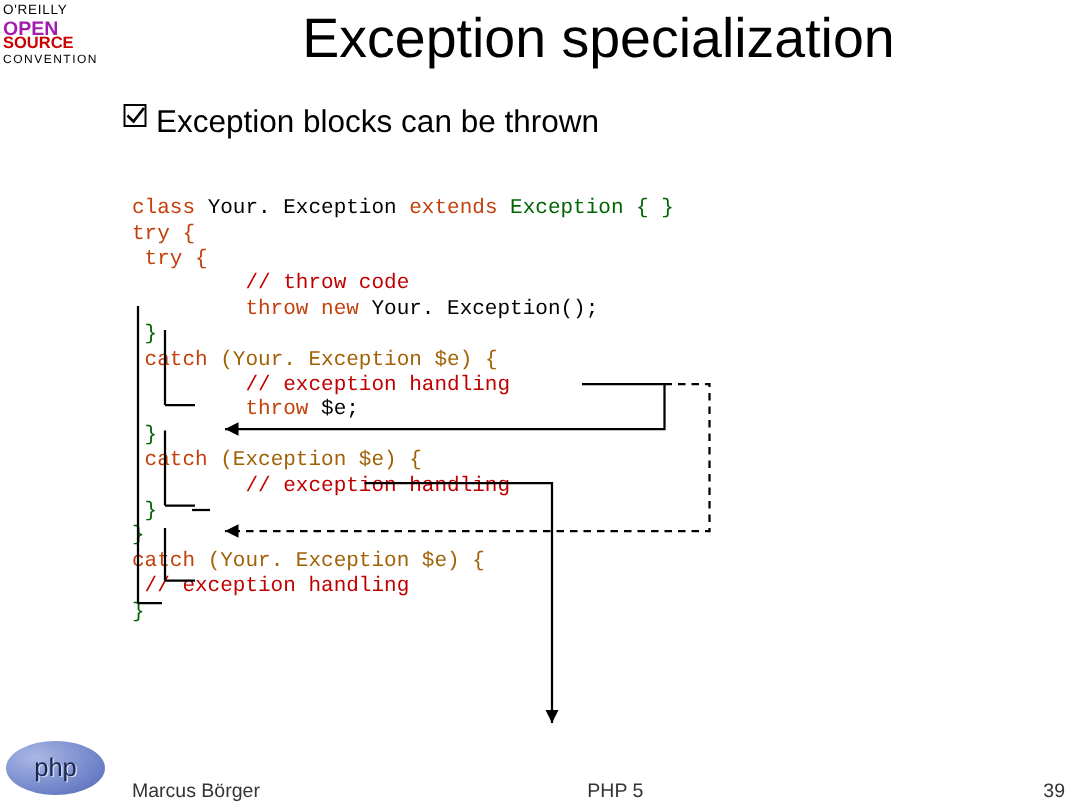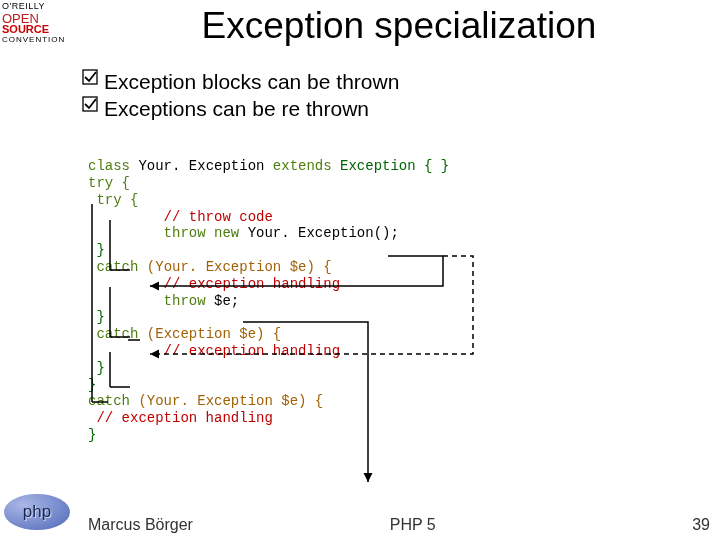--- a/index.html
+++ b/index.html
@@ -22,21 +22,21 @@
     left: 2px; top: 2px;
     width: 72px;
     font-family: Arial, sans-serif;
     line-height: 1;
   }
   .logo-oreilly .top {
     font-size: 9px; letter-spacing: 0.5px;
     color: #000;
   }
   .logo-oreilly .open {
-    font-size: 13px; font-weight: 400; color: #b91c1c;
+    font-size: 13px; font-weight: 700; color: #a21caf;
     margin-top: 1px;
   }
   .logo-oreilly .source {
     font-size: 11px; font-weight: 900; color: #c00;
     margin-top: -1px;
   }
   .logo-oreilly .conv {
     font-size: 8px; color: #000; letter-spacing: 1px;
     margin-top: 1px;
   }
@@ -93,39 +93,39 @@
   .code {
     margin-top: 20px;
     margin-left: 10px;
     font-family: "Courier New", monospace;
     font-size: 14px;
     line-height: 1.2;
     white-space: pre;
     color: #000;
     position: relative;
   }
-  .kw { color: #4d7c0f; }
+  .kw { color: #c2410c; }
   .br { color: #006400; }
   .cmt { color: #c00000; }
   .paren { color: #a16207; }
 
   .diagram {
     position: absolute;
     left: 78px; top: 162px;
     width: 620px; height: 330px;
     pointer-events: none;
   }
   .diagram svg { width: 100%; height: 100%; }
 
   .footer {
     position: absolute;
     bottom: 6px;
     left: 88px;
     right: 10px;
-    font-size: 16px;
+    font-size: 13px;
     color: #333;
     display: flex;
     justify-content: space-between;
   }
   .footer .center {
     position: absolute;
     left: 50%;
     transform: translateX(-20%);
   }
   .footer .right {
@@ -152,29 +152,20 @@
 
   <div class="bullets">
     <div class="bullet">
       <span class="check">
         <svg viewBox="0 0 16 16">
             <rect x="1" y="1" width="14" height="14" fill="none" stroke="#000" stroke-width="1.3"></rect>
             <path d="M3 8 L7 12 L14 3" fill="none" stroke="#000" stroke-width="1.8"></path>
           </svg>
       </span>
       <span class="txt">Exception blocks can be thrown</span>
-    </div>
-    <div class="bullet">
-      <span class="check">
-        <svg viewBox="0 0 16 16">
-            <rect x="1" y="1" width="14" height="14" fill="none" stroke="#000" stroke-width="1.3"></rect>
-            <path d="M3 8 L7 12 L14 3" fill="none" stroke="#000" stroke-width="1.8"></path>
-          </svg>
-      </span>
-      <span class="txt">Exceptions can be re thrown</span>
     </div>
   </div>
 
   <div class="code">
 <span class="kw">class</span><span> Your. Exception </span><span class="kw">extends</span><span class="br"> Exception { }</span>
 <span class="kw">try {</span>
 <span class="kw"> try {</span>
 <span class="cmt">         // throw code</span>
 <span class="kw">         throw new</span><span> Your. Exception();</span>
 <span class="br"> }</span>

